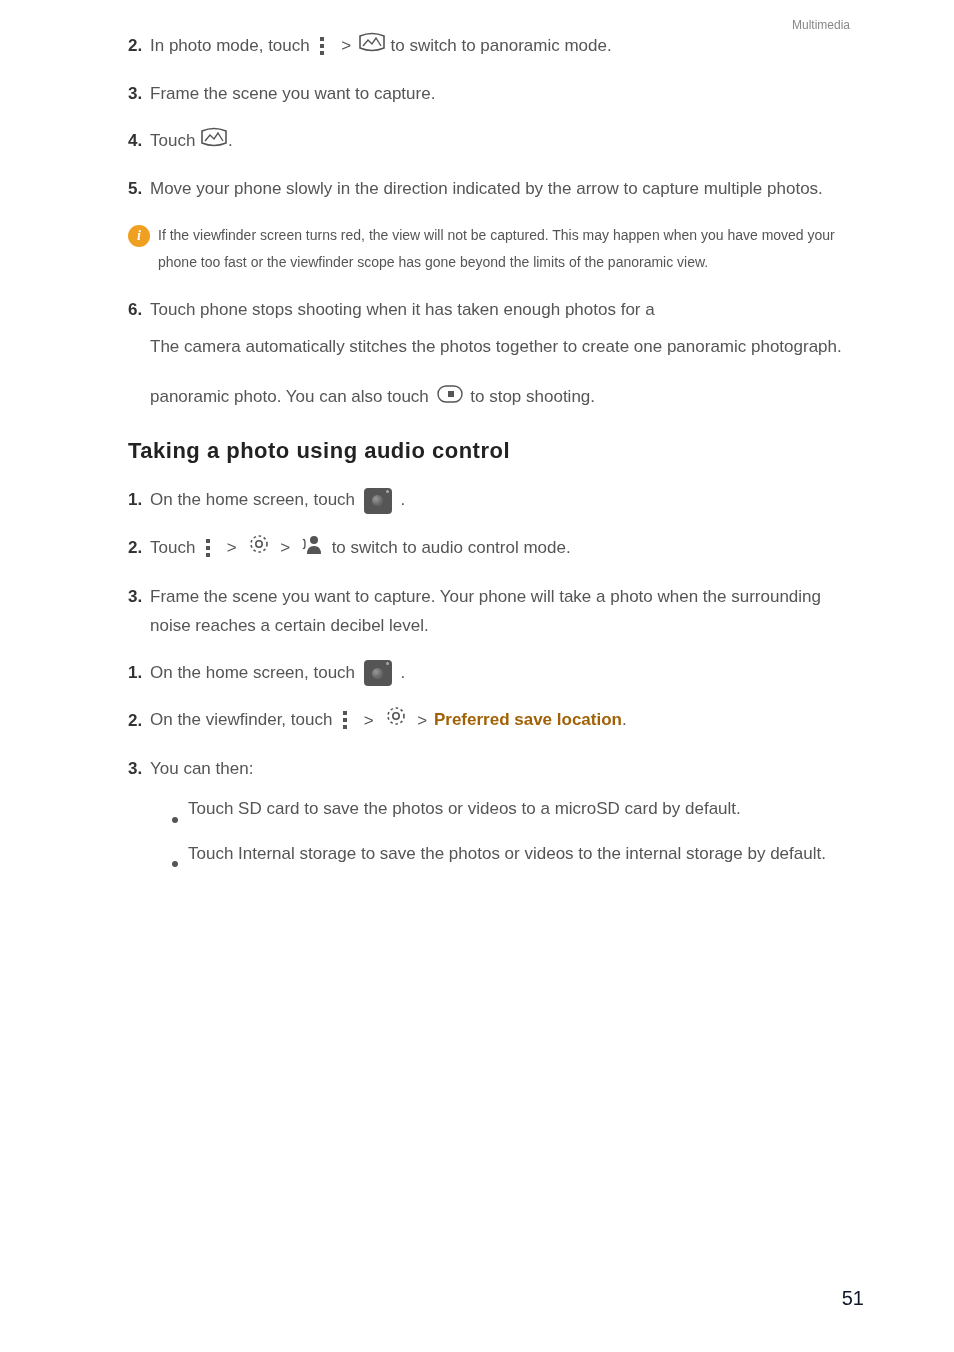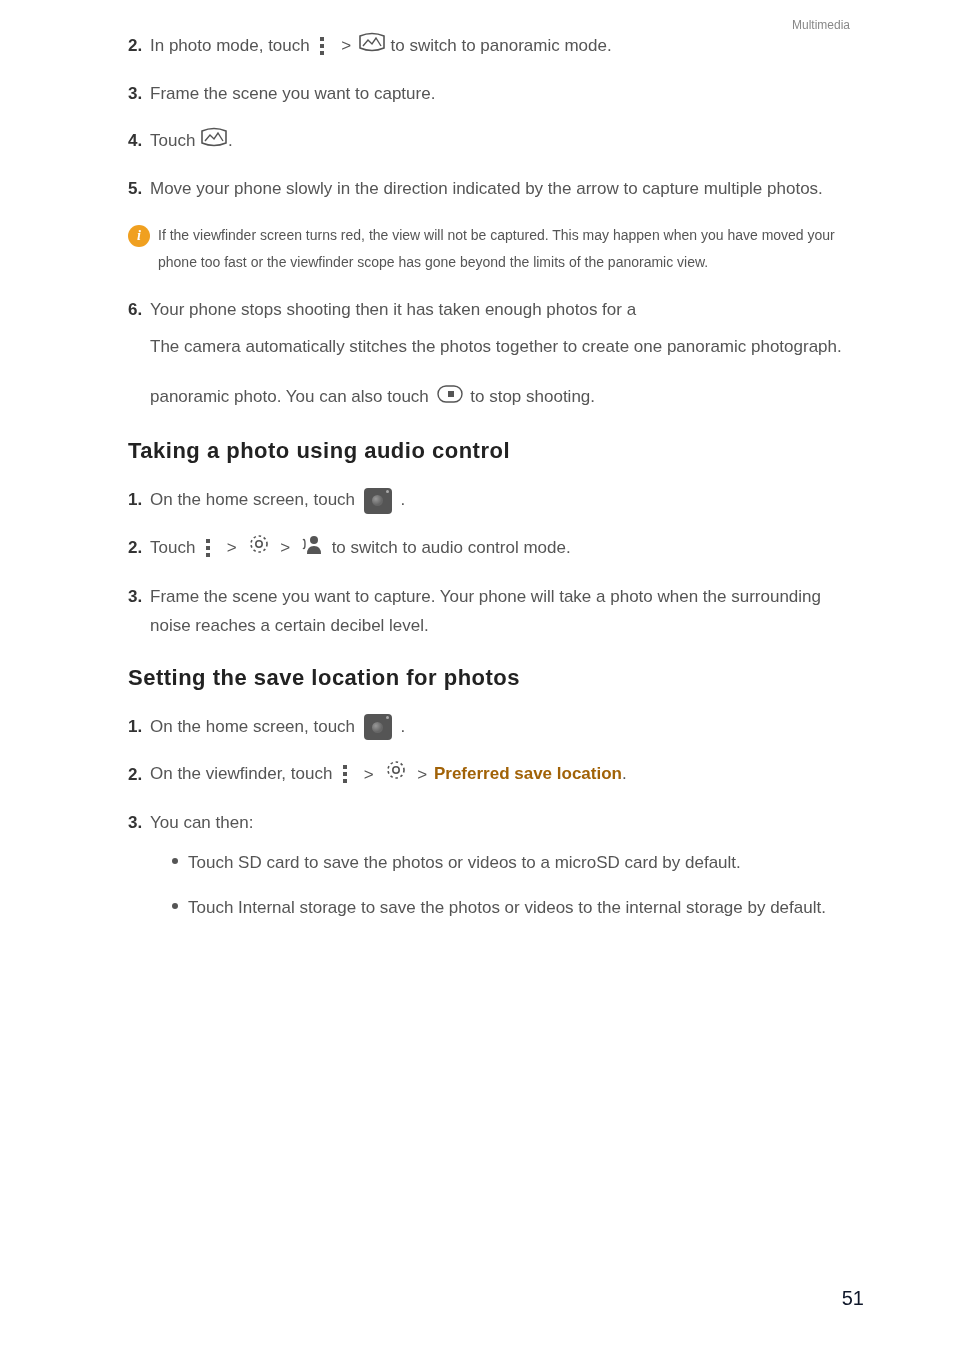--- a/index.html
+++ b/index.html
@@ -142,21 +142,21 @@
     display: inline-block;
     vertical-align: middle;
     margin: 0 3px;
   }
   .bullet-list {
     margin-left: 44px;
     margin-top: 10px;
   }
   .bullet-item {
     display: flex;
-    align-items: flex-start;
+    align-items: center;
     font-size: 17px;
     color: #555;
     line-height: 1.8;
     margin-bottom: 14px;
   }
   .bullet-dot {
     width: 6px;
     height: 6px;
     background: #555;
     border-radius: 50%;
@@ -224,21 +224,21 @@
     <span class="step-body">Move your phone slowly in the direction indicated by the arrow to capture multiple photos.</span>
   </div>
 
   <div class="info-block">
     <div class="info-icon">i</div>
     <div class="info-text">If the viewfinder screen turns red, the view will not be captured. This may happen when you have moved your phone too fast or the viewfinder scope has gone beyond the limits of the panoramic view.</div>
   </div>
 
   <div class="step" style="margin-bottom:6px;">
     <span class="step-num">6.</span>
-    <span class="step-body">Your phone stops shooting then it has taken enough photos for a</span>
+    <span class="step-body">Touch phone stops shooting when it has taken enough photos for a</span>
   </div>
   <div class="indented-continuation">The camera automatically stitches the photos together to create one panoramic photograph.</div>
   <div class="indented-continuation" style="margin-bottom:6px;">
     <span>panoramic photo. You can also touch </span>
     <span class="stop-rect-icon">
       <svg width="26" height="18" viewBox="0 0 26 18">
           <rect x="1" y="1" width="24" height="16" rx="8" fill="none" stroke="#555" stroke-width="1.4"></rect>
           <rect x="11" y="6" width="6" height="6" fill="#555"></rect>
         </svg>
     </span>
@@ -284,21 +284,20 @@
       </span>
       <span> to switch to audio control mode.</span>
     </span>
   </div>
 
   <div class="step">
     <span class="step-num">3.</span>
     <span class="step-body">Frame the scene you want to capture. Your phone will take a photo when the surrounding noise reaches a certain decibel level.</span>
   </div>
 
-  <h2 class="section-heading">Setting the save location for photos</h2>
 
   <div class="step">
     <span class="step-num">1.</span>
     <span class="step-body">
       <span>On the home screen, touch </span>
       <span class="camera-app-icon"></span>
       <span>.</span>
     </span>
   </div>
 

